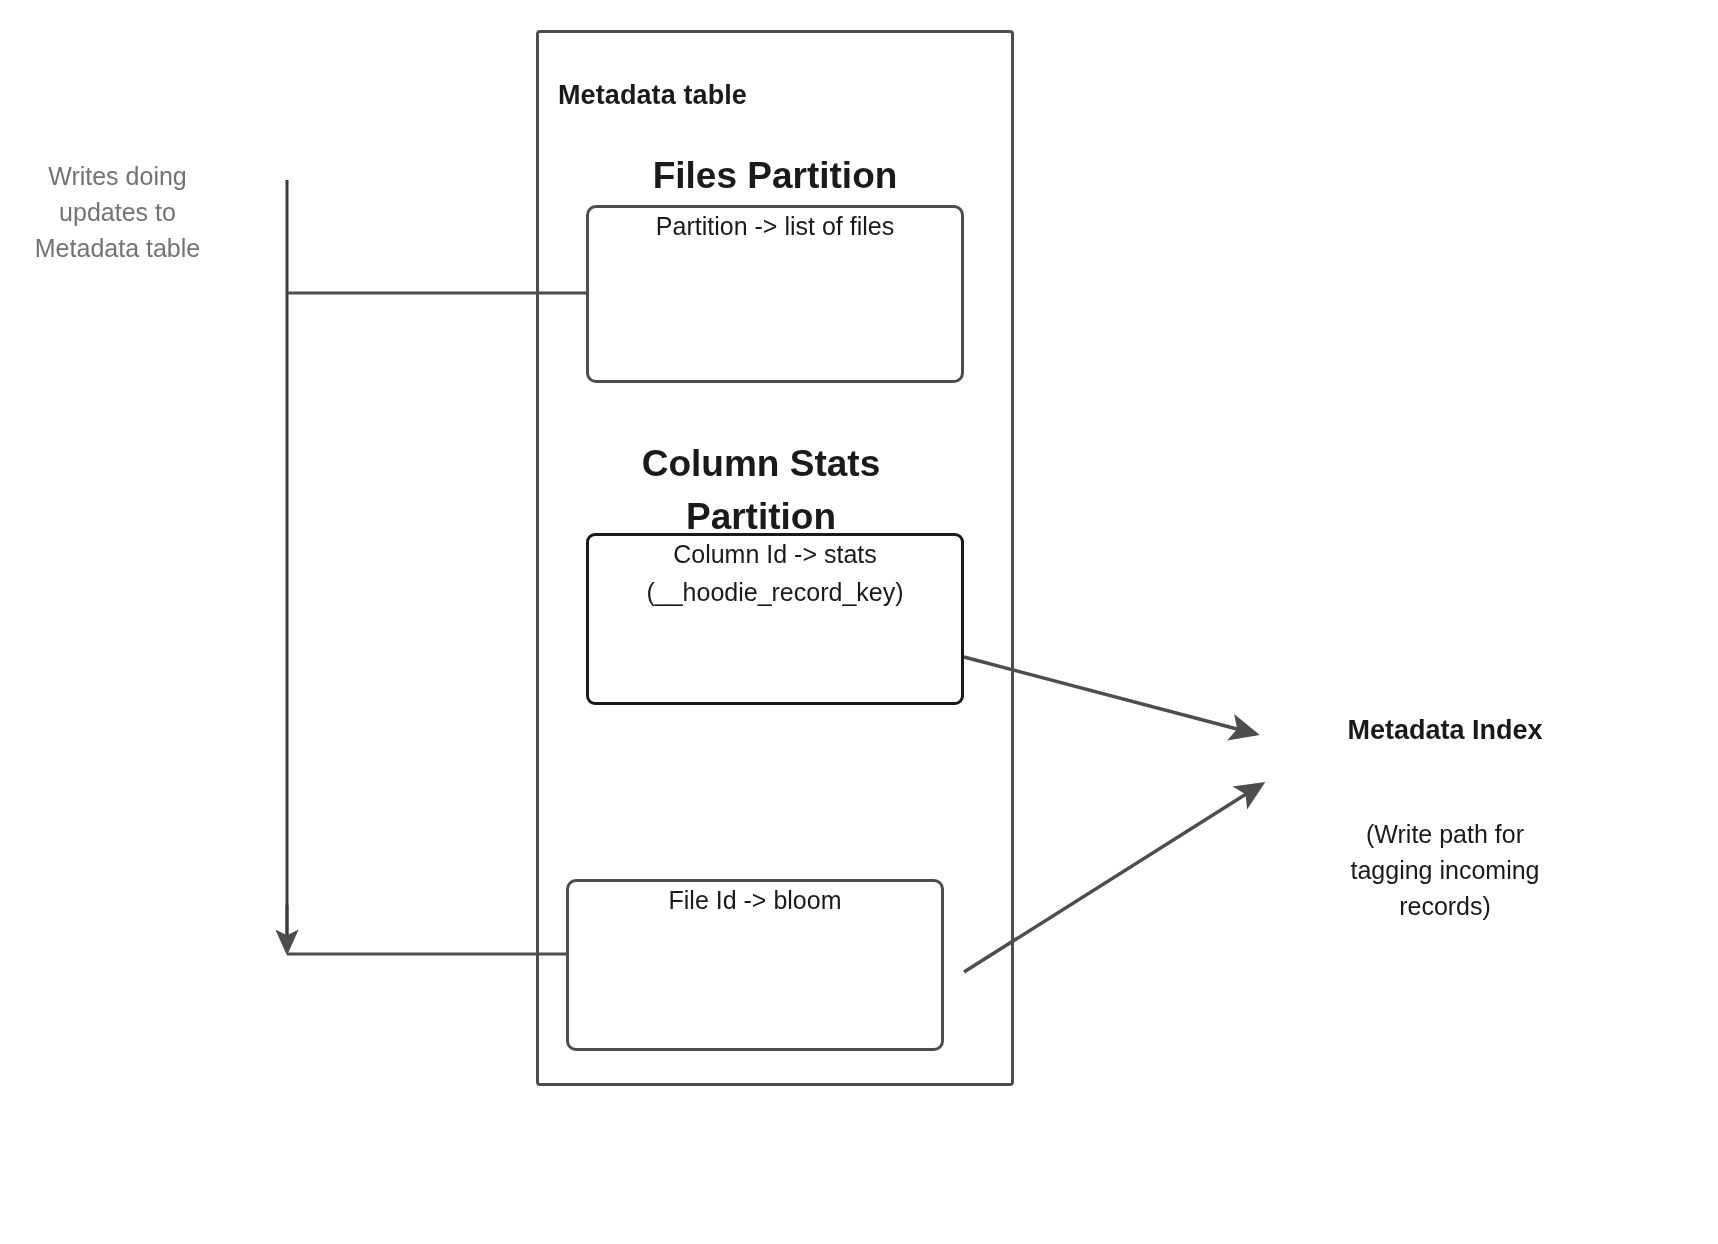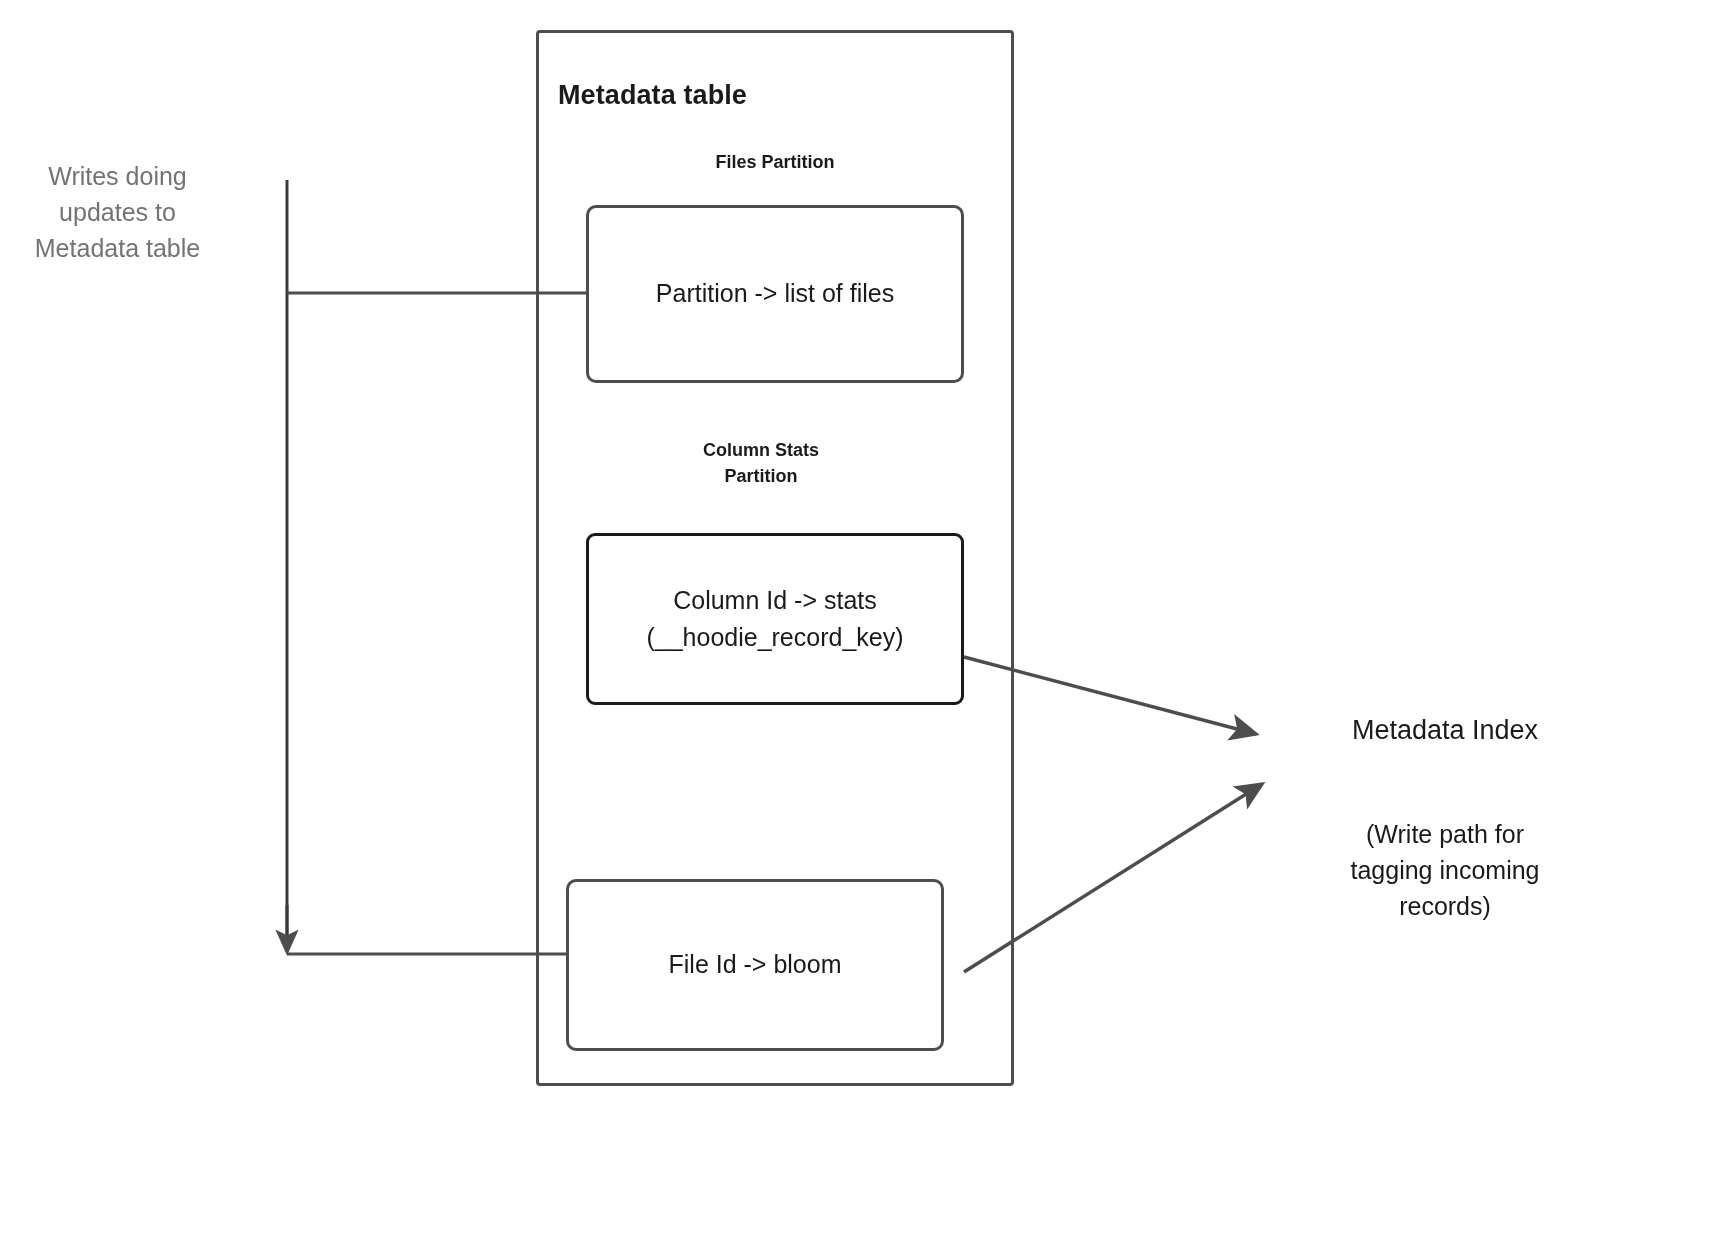--- a/index.html
+++ b/index.html
@@ -45,38 +45,37 @@
     color: #1a1a1a;
     letter-spacing: 0.1px;
     white-space: nowrap;
   }
 
   
   .sec-head {
     position: absolute;
     width: 380px;
     text-align: center;
-    font-size: 18px;
+    font-size: 37px;
     font-weight: bold;
     color: #1a1a1a;
     line-height: 1.42;
   }
   #head-files  { left: 585px; top: 150px; }
   #head-stats  { left: 571px; top: 438px; }
   #head-bloom  { left: 585px; top: 788px; }
 
   
   .part-box {
     position: absolute;
     box-sizing: border-box;
     border: 3px solid #4d4d4d;
     border-radius: 10px;
     background: #ffffff;
     display: flex;
-    align-items: center;
     justify-content: center;
     text-align: center;
     font-size: 25px;
     color: #1a1a1a;
     line-height: 1.5;
   }
   #box-files {
     left: 586px; top: 205px; width: 378px; height: 178px;
   }
   #box-stats {
@@ -101,21 +100,21 @@
   }
 
   
   .idx-title {
     position: absolute;
     left: 1295px;
     top: 715px;
     width: 300px;
     text-align: center;
     font-size: 27px;
-    font-weight: normal;
+    font-weight: bold;
     color: #1a1a1a;
     white-space: nowrap;
   }
   .idx-note {
     position: absolute;
     left: 1295px;
     top: 816px;
     width: 300px;
     text-align: center;
     font-size: 25px;

